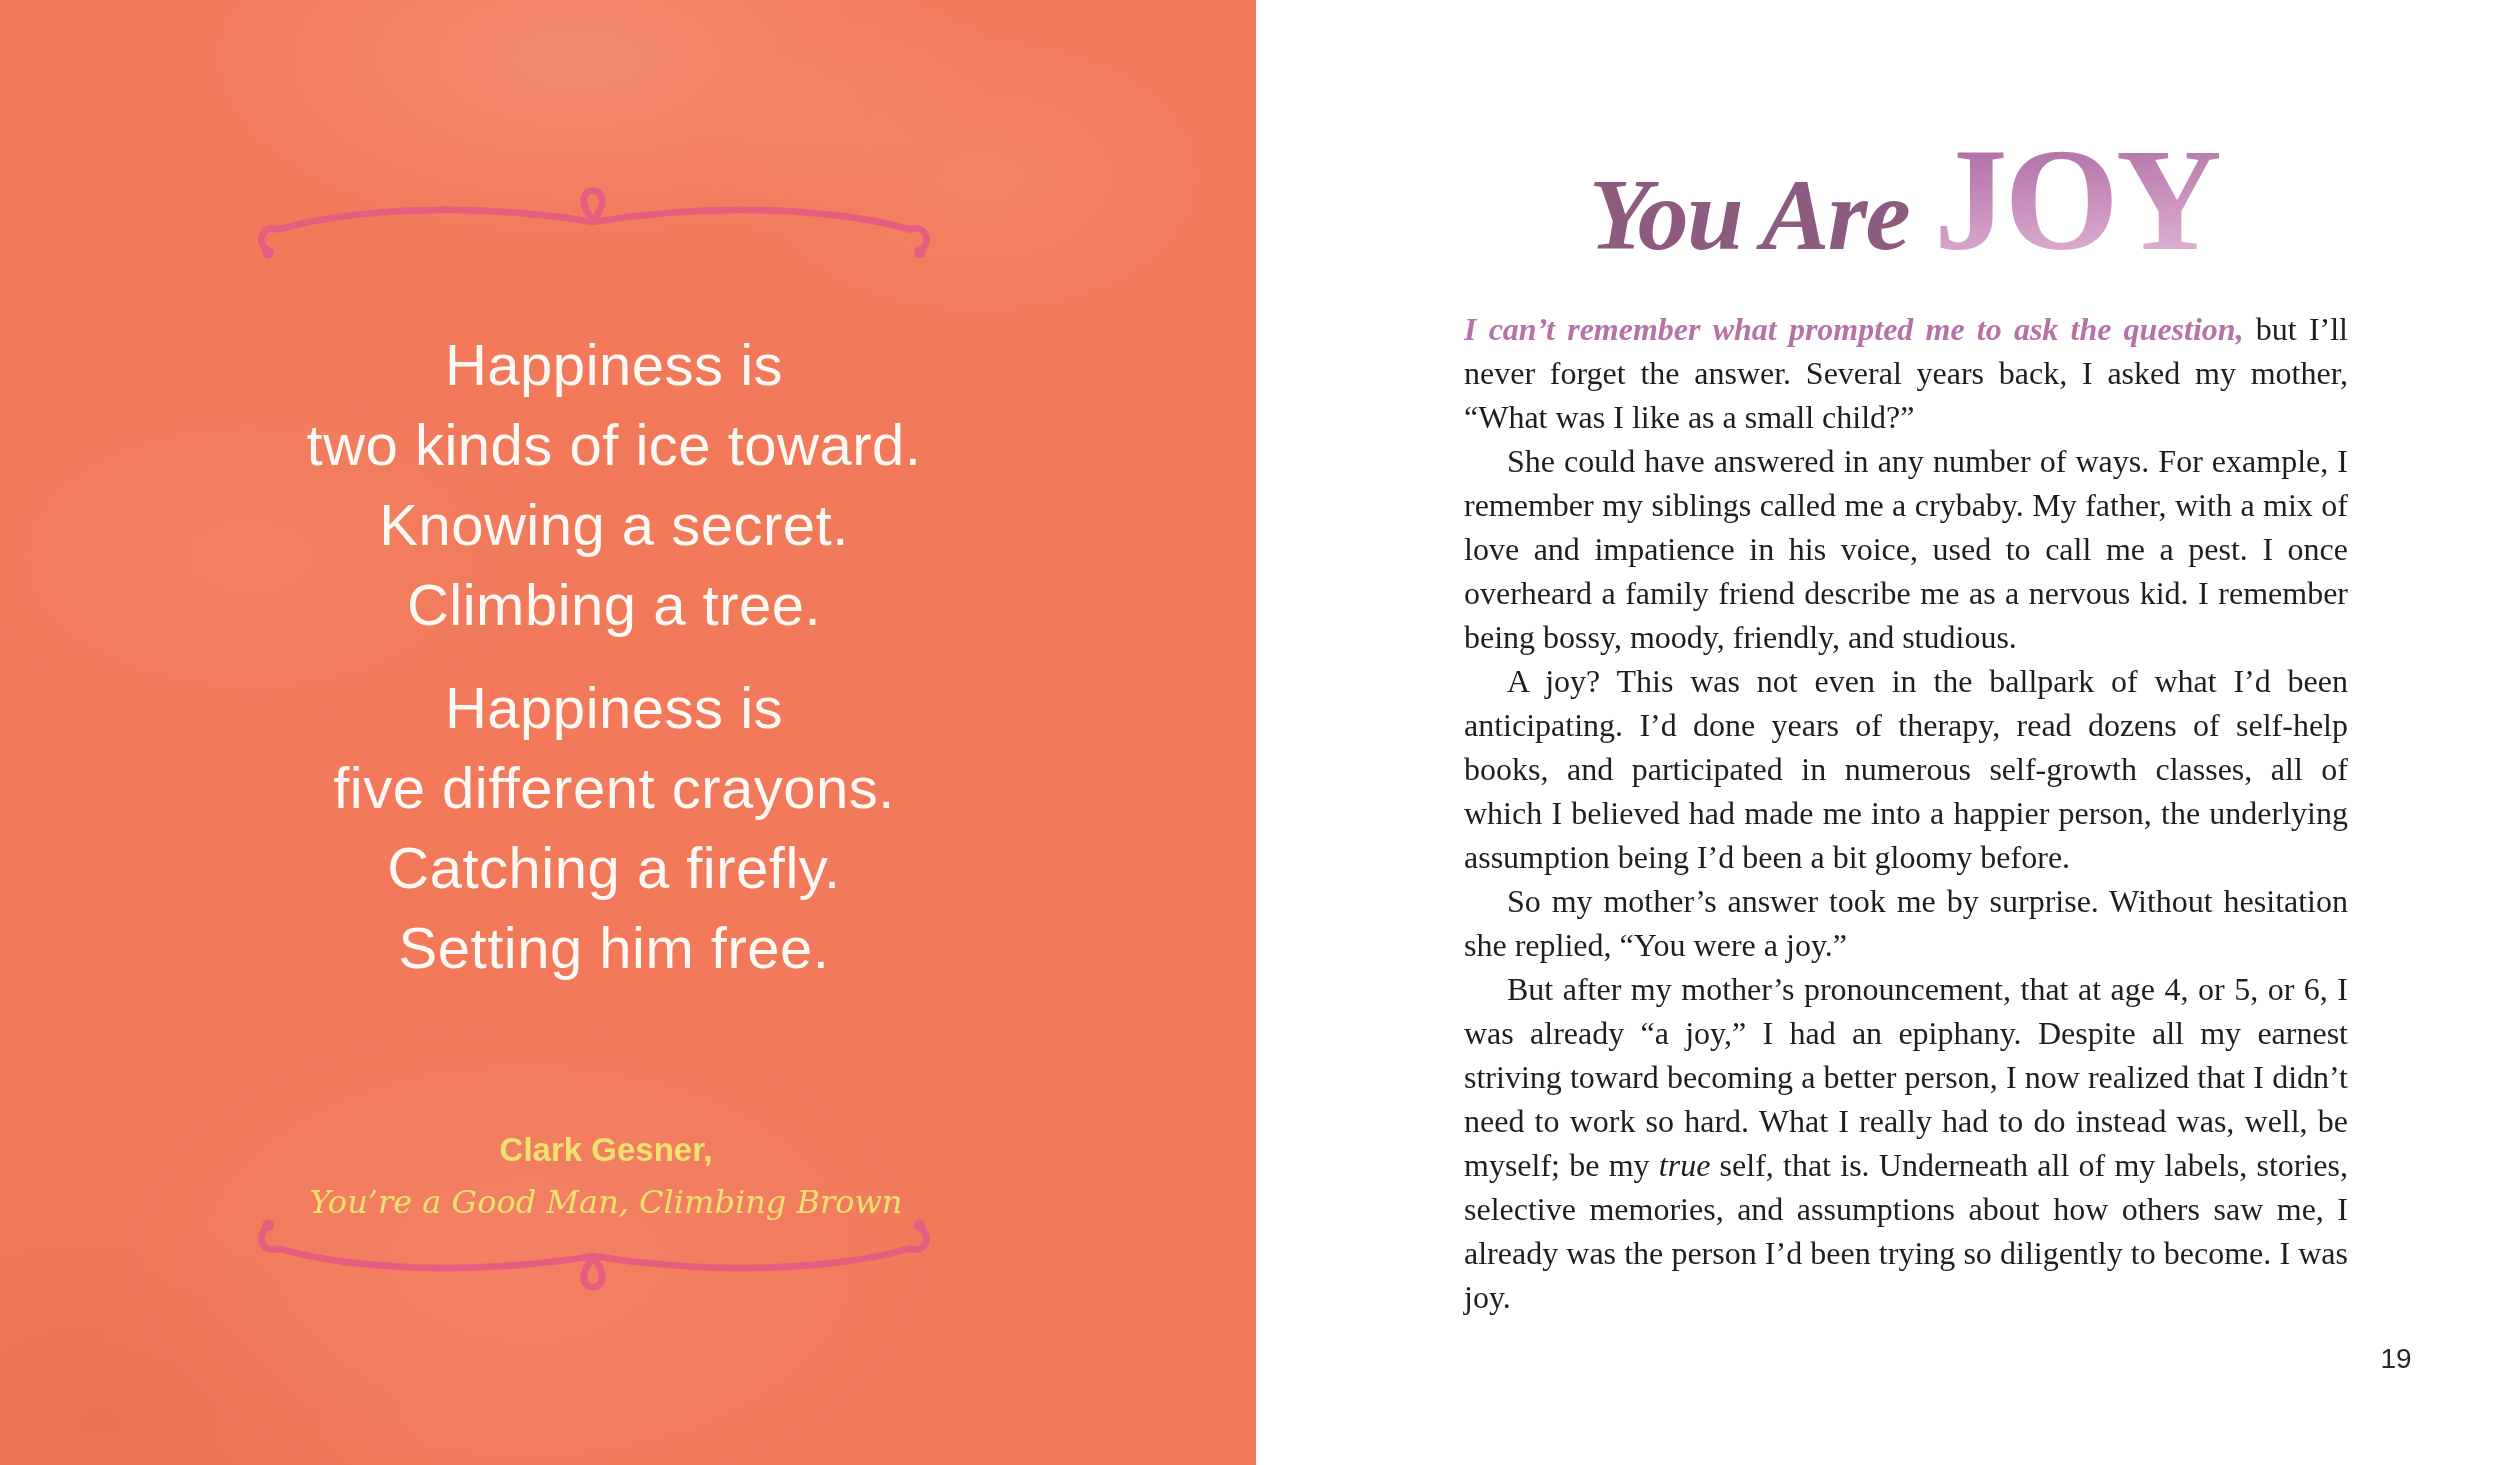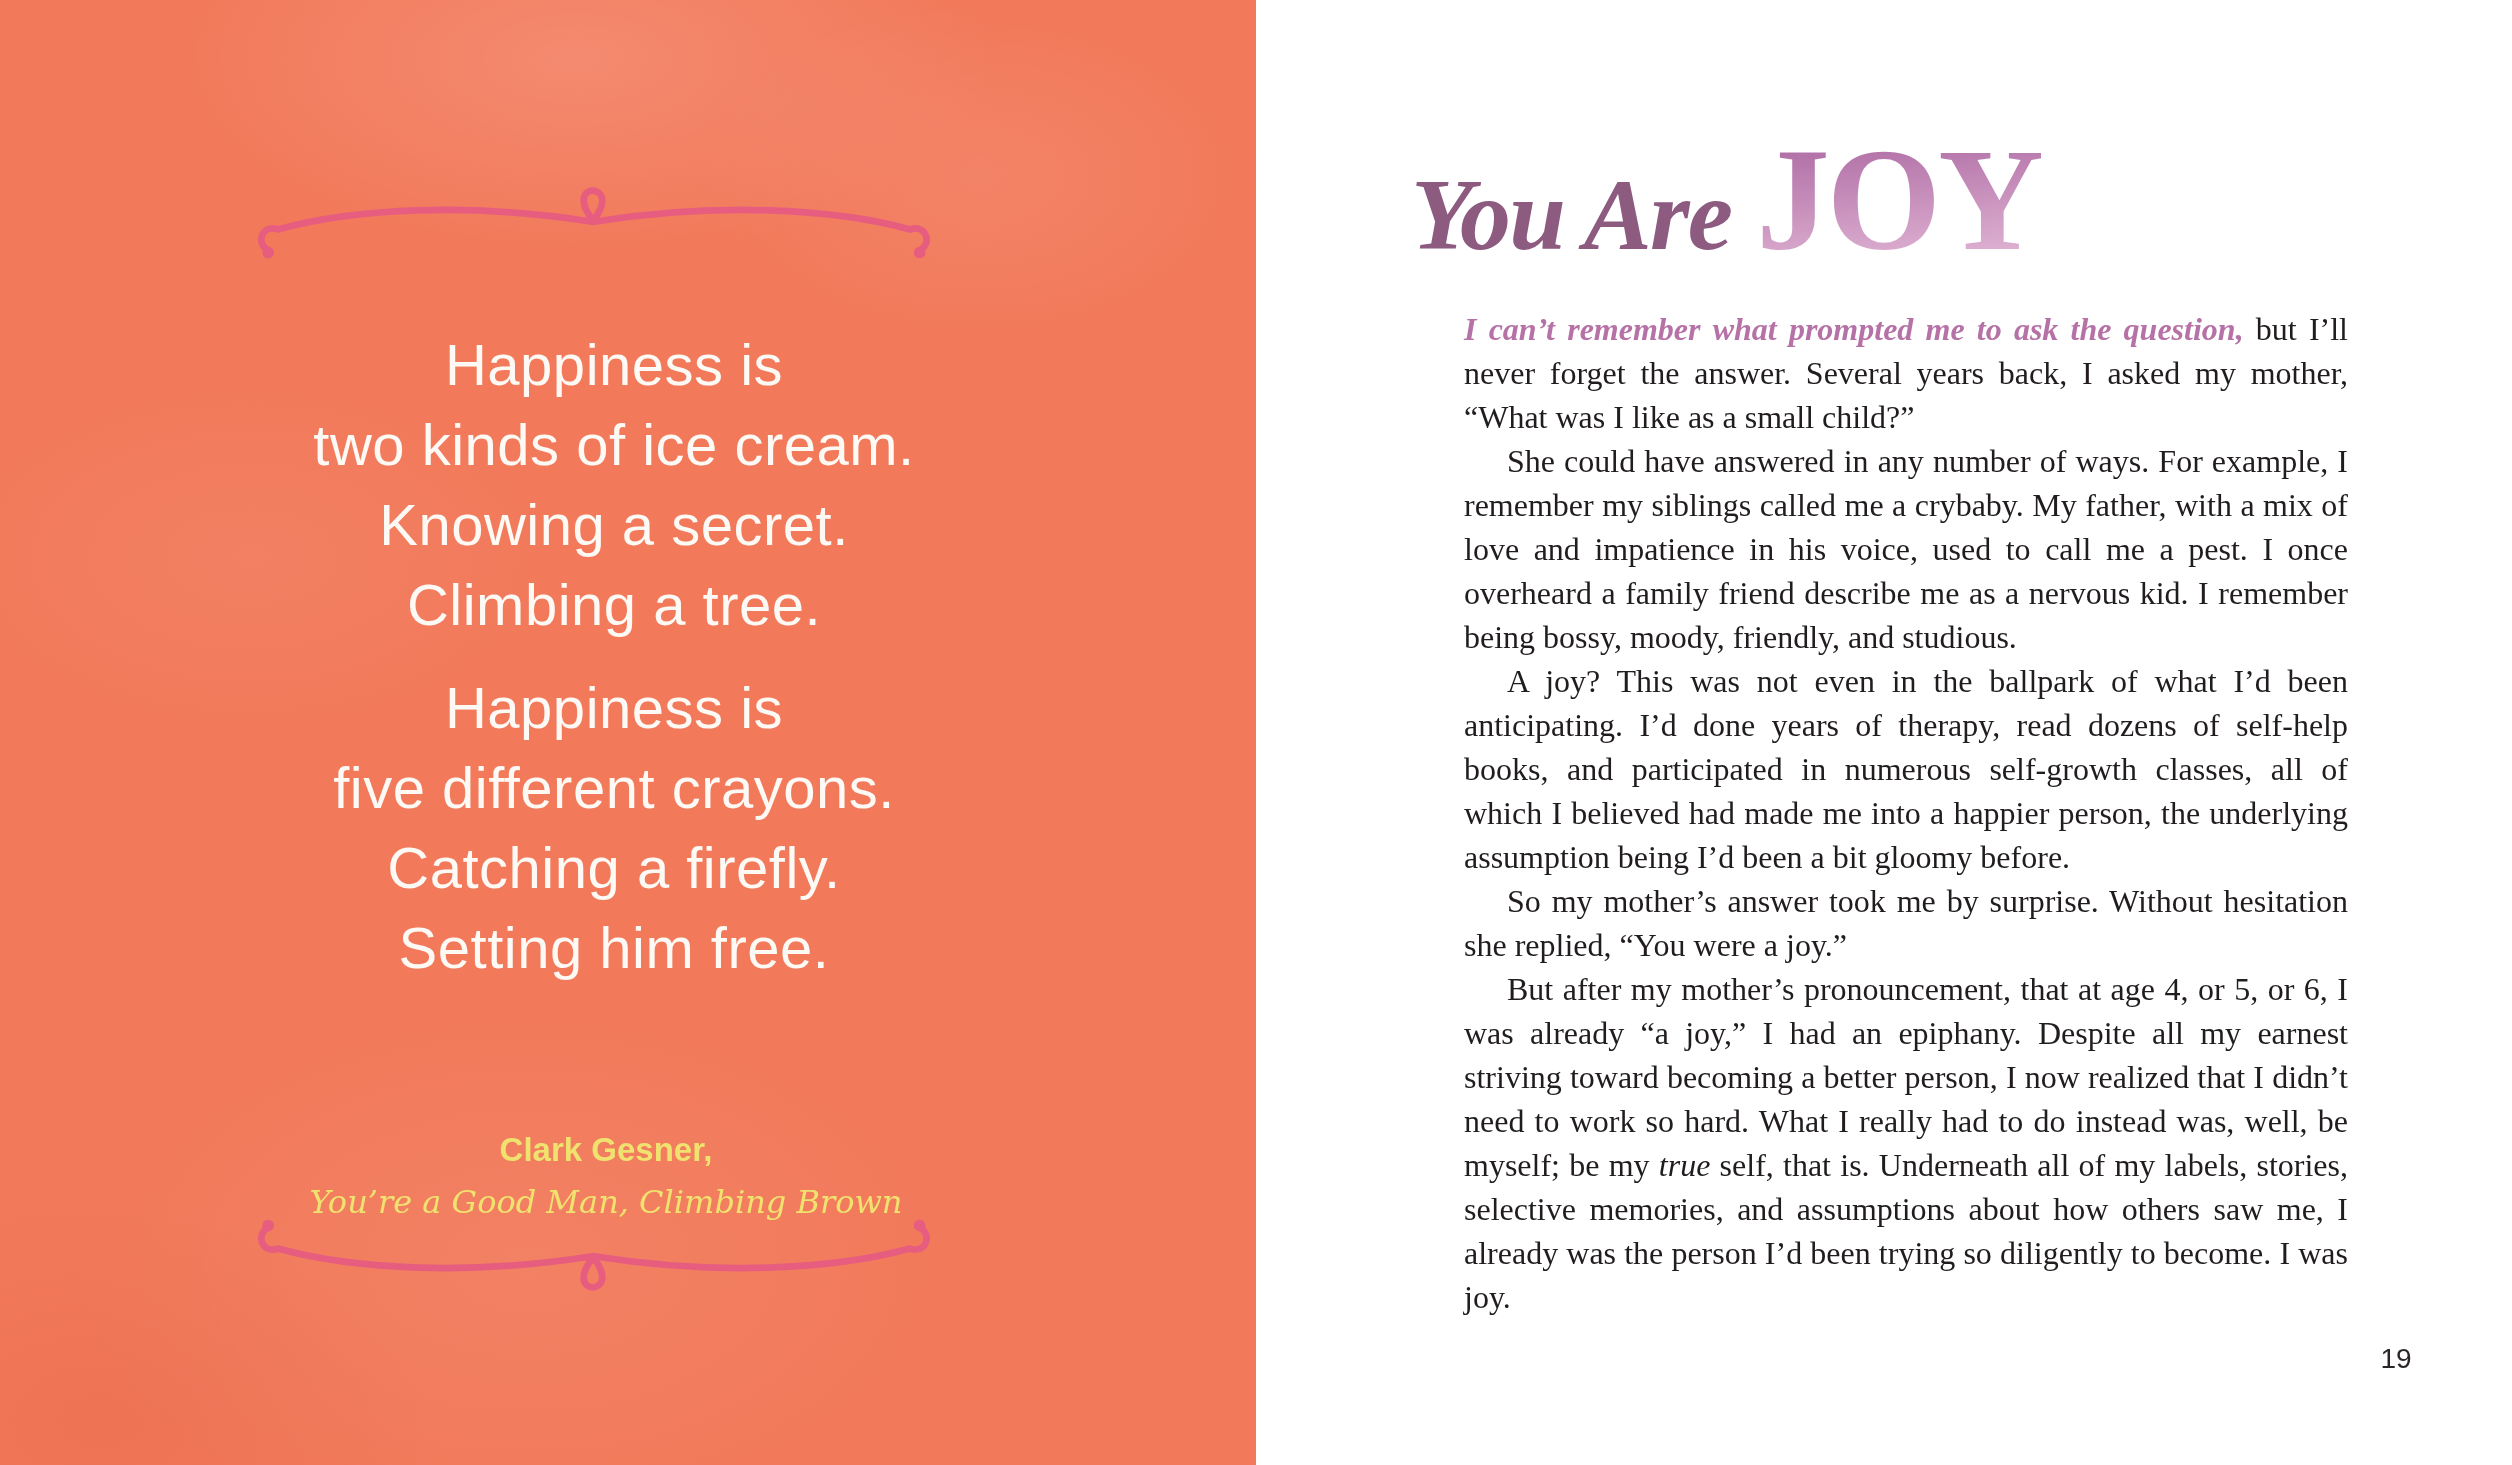--- a/index.html
+++ b/index.html
@@ -24,21 +24,21 @@
   .stanza-2{margin-top:23px;}
   .attribution{position:absolute;left:239px;top:1090px;width:734px;text-align:center;}
   .attr-author{font-family:"Liberation Sans", sans-serif;font-weight:700;
                font-size:33px;line-height:46px;color:var(--attribution);margin-top:37px;}
   .attr-source{font-family:"DejaVu Serif", serif;font-style:italic;
                font-size:32px;line-height:46px;color:var(--attribution);margin-top:5.8px;}
 
   
   .page-right{position:absolute;left:1256px;top:0;width:1256px;height:1466px;background:var(--page-bg);}
   .chapter-title{position:absolute;left:155px;top:126px;width:986px;margin:0;
-                 text-align:left;white-space:nowrap;line-height:1;}
+                 text-align:center;white-space:nowrap;line-height:1;}
   .title-script{font-family:"Liberation Serif", serif;font-style:italic;font-weight:700;
                 font-size:102px;letter-spacing:-1.9px;color:var(--title-script);
                 margin-right:25px;vertical-align:baseline;}
   .title-caps{font-family:"Liberation Serif", serif;font-weight:700;
               font-size:147px;letter-spacing:-2.9px;vertical-align:baseline;
               background-image:linear-gradient(175deg, var(--joy-top) 8%, var(--joy-bottom) 95%);
               -webkit-background-clip:text;background-clip:text;
               color:transparent;-webkit-text-fill-color:transparent;}
   .body-col{position:absolute;left:208px;top:307px;width:884px;
             font-family:"Liberation Serif", serif;font-size:32px;line-height:44px;
@@ -59,21 +59,21 @@
 
     <svg class="flourish flourish-top" viewBox="0 0 740 110" fill="none">
       <path d="M 20 92 C 6 84 14 64 30 70 C 110 48 230 42 356 62 C 392 20 322 18 358 62 C 484 42 606 48 686 70 C 702 64 710 84 696 92" stroke="currentColor" stroke-width="7" stroke-linecap="round"></path>
       <circle cx="20" cy="94" r="6" fill="currentColor"></circle>
       <circle cx="696" cy="94" r="6" fill="currentColor"></circle>
     </svg>
 
     <div class="quote">
       <div class="stanza stanza-1">
           <div class="quote-line">Happiness is</div>
-          <div class="quote-line">two kinds of ice cream.</div>
+          <div class="quote-line">two kinds of ice toward.</div>
           <div class="quote-line">Knowing a secret.</div>
           <div class="quote-line">Climbing a tree.</div>
         </div>
       <div class="stanza stanza-2">
           <div class="quote-line">Happiness is</div>
           <div class="quote-line">five different crayons.</div>
           <div class="quote-line">Catching a firefly.</div>
           <div class="quote-line">Setting him free.</div>
         </div>
     </div>

